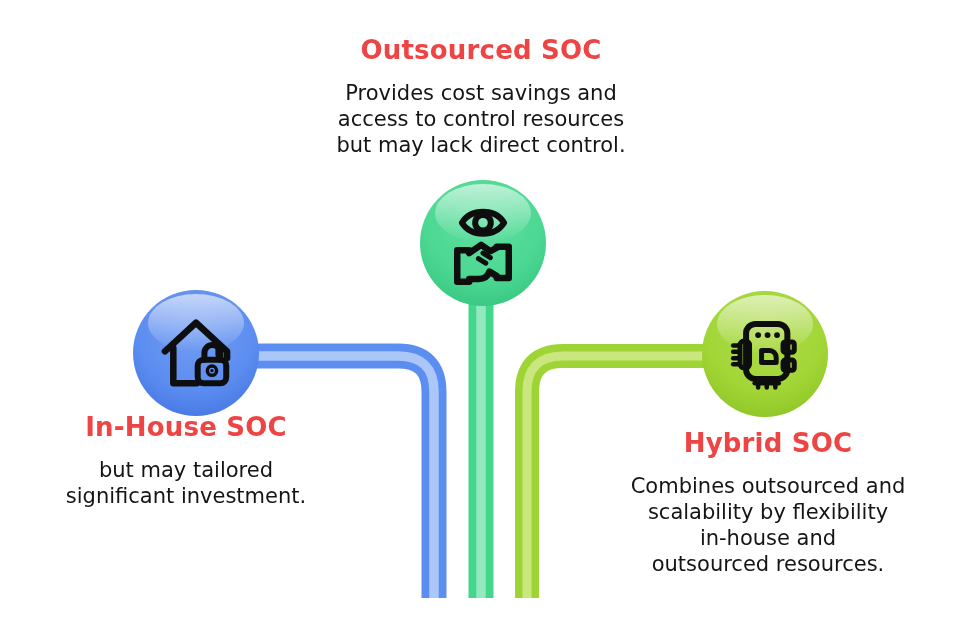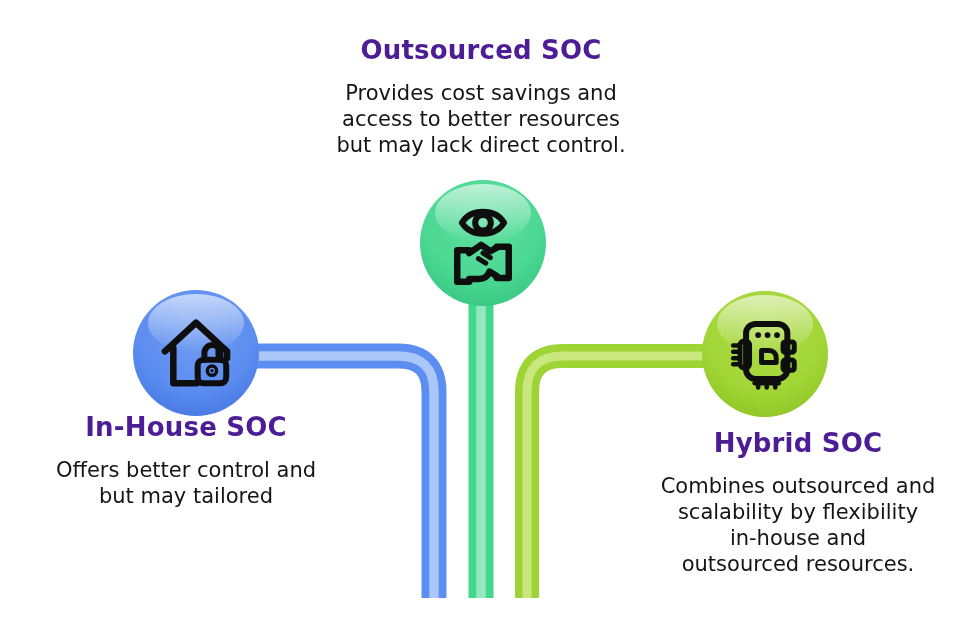--- a/index.html
+++ b/index.html
@@ -18,29 +18,29 @@
     background:linear-gradient(rgba(255,255,255,0.62),rgba(255,255,255,0));
     pointer-events:none;
   }
   .circle-blue{background:radial-gradient(circle at 50% 32%,#729df2 0%,#5c8df0 55%,#3d6ede 100%);}
   .circle-green{background:radial-gradient(circle at 50% 32%,#5fdf9f 0%,#4cd893 55%,#2dbd75 100%);}
   .circle-lime{background:radial-gradient(circle at 50% 32%,#aedb4a 0%,#a2d636 55%,#84bd1e 100%);}
   .node-icon{position:relative;z-index:3;}
   .node-icon path,.node-icon rect,.node-icon circle{vector-effect:non-scaling-stroke;}
   .text-block{position:absolute;z-index:4;text-align:center;}
   .node-title{
-    font-size:26px;font-weight:700;color:#4c1d95;letter-spacing:0.2px;
+    font-size:26px;font-weight:700;color:#ef4444;letter-spacing:0.2px;
     line-height:28px;margin:0 0 16px 0;white-space:nowrap;
   }
   .node-desc{font-size:21px;color:#151515;line-height:26px;}
   .node-desc .desc-line{white-space:nowrap;}
   
   .block-top{left:301px;top:36px;width:360px;}
   .block-left{left:21px;top:413px;width:330px;}
-  .block-right{left:633px;top:429px;width:330px;}
+  .block-right{left:603px;top:429px;width:330px;}
   .circle-pos-center{left:420px;top:180px;}
   .circle-pos-left{left:133px;top:290px;}
   .circle-pos-right{left:702px;top:291px;}
 </style>
 </head>
 <body>
 
 <div class="canvas">
 
   <svg class="connectors" width="962" height="639" viewBox="0 0 962 639" aria-hidden="true">
@@ -98,30 +98,30 @@
       <path d="M 42 79 V 89" stroke-width="4.5"></path>
       <path d="M 52 79 V 89" stroke-width="4.5"></path>
       <path d="M 62 79 V 89" stroke-width="4.5"></path>
     </svg>
   </div>
 
   <div class="text-block block-top">
     <div class="node-title">Outsourced SOC</div>
     <div class="node-desc">
       <div class="desc-line">Provides cost savings and</div>
-      <div class="desc-line">access to better resources</div>
+      <div class="desc-line">access to control resources</div>
       <div class="desc-line">but may lack direct control.</div>
     </div>
   </div>
 
   <div class="text-block block-left">
     <div class="node-title">In-House SOC</div>
     <div class="node-desc">
-      <div class="desc-line">Offers better control and</div>
       <div class="desc-line">but may tailored</div>
+      <div class="desc-line">significant investment.</div>
     </div>
   </div>
 
   <div class="text-block block-right">
     <div class="node-title">Hybrid SOC</div>
     <div class="node-desc">
       <div class="desc-line">Combines outsourced and</div>
       <div class="desc-line">scalability by flexibility</div>
       <div class="desc-line">in-house and</div>
       <div class="desc-line">outsourced resources.</div>

